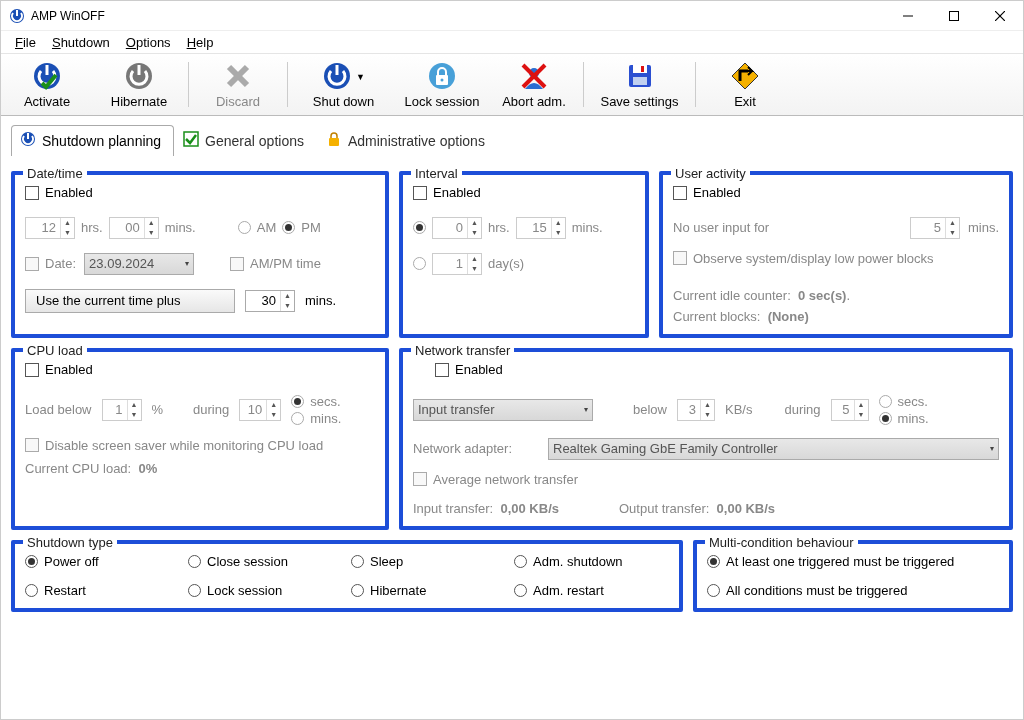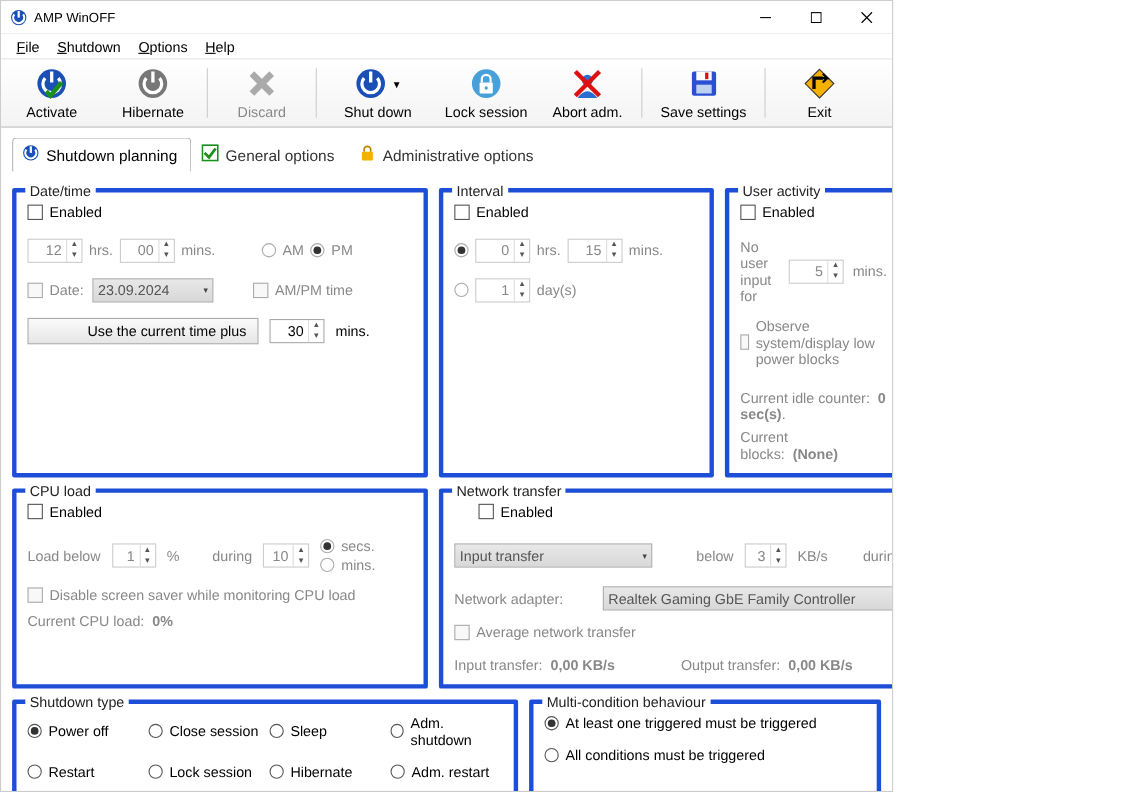--- a/index.html
+++ b/index.html
@@ -1,17 +1,17 @@
 <!DOCTYPE html>
 <html><head>
 <meta charset="utf-8">
 <style>
 * { box-sizing: border-box; font-family: "Segoe UI", Tahoma, sans-serif; }
 body { margin: 0; background: #fff; font-size: 13px; color: #000; user-select: none; }
-.window { width: 812px; height: 720px; border: 1px solid #ccc; display: flex; flex-direction: column; overflow: hidden; }
+.window { width: 1024px; height: 720px; border: 1px solid #ccc; display: flex; flex-direction: column; overflow: hidden; }
 
 
 .titlebar { height: 30px; display: flex; align-items: center; padding-left: 8px; background: #fff; border-bottom: 1px solid #eee; }
 .titlebar .app-icon { width: 16px; height: 16px; margin-right: 6px; }
 .titlebar .title { flex: 1; font-size: 12px; }
 .titlebar .wbtn { width: 46px; height: 30px; display: flex; align-items: center; justify-content: center; color: #000; }
 
 
 .menubar { height: 22px; display: flex; align-items: center; padding: 0 6px; background: #fff; }
 .menubar .mitem { padding: 2px 8px; font-size: 13px; }
@@ -51,21 +51,21 @@
 .spin { display:inline-flex; border:1px solid #aaa; height:22px; }
 .spin.dis { border-color:#ccc; color:#888; }
 .spin input { width: 34px; border:none; text-align:right; padding:0 4px; font-size:13px; outline:none; background:transparent; color:inherit; }
 .spin .arrows { width:14px; display:flex; flex-direction:column; border-left:1px solid #ddd; }
 .spin .arrows span { flex:1; font-size:7px; display:flex; align-items:center; justify-content:center; color:#555; }
 .dropdown { display:inline-flex; align-items:center; border:1px solid #aaa; height:22px; padding:0 4px; background:linear-gradient(#fff,#eee); }
 .dropdown.dis { color:#555; background:linear-gradient(#e8e8e8,#d8d8d8); }
 .dropdown.big { flex:1; }
 .dropdown .dval { flex:1; padding-right:6px; white-space:nowrap; overflow:hidden; }
 .dropdown .dar { font-size:8px; color:#444; }
-.btn { display:inline-flex; align-items:center; justify-content:flex-end; border:1px solid #aaa; background:linear-gradient(#fafafa,#e6e6e6); height:24px; padding:0 10px; font-size:13px; }
+.btn { display:inline-flex; align-items:center; justify-content:flex-start; border:1px solid #aaa; background:linear-gradient(#fafafa,#e6e6e6); height:24px; padding:0 10px; font-size:13px; }
 .lbl { font-size:13px; }
 .dim { color:#888; }
 .bold { font-weight:600; }
 .netrow { display:flex; align-items:center; gap:10px; flex-wrap:nowrap; }
 .stcol { display:flex; flex-direction:column; gap:14px; }
 </style>
 </head>
 <body>
 
 <div class="window">

